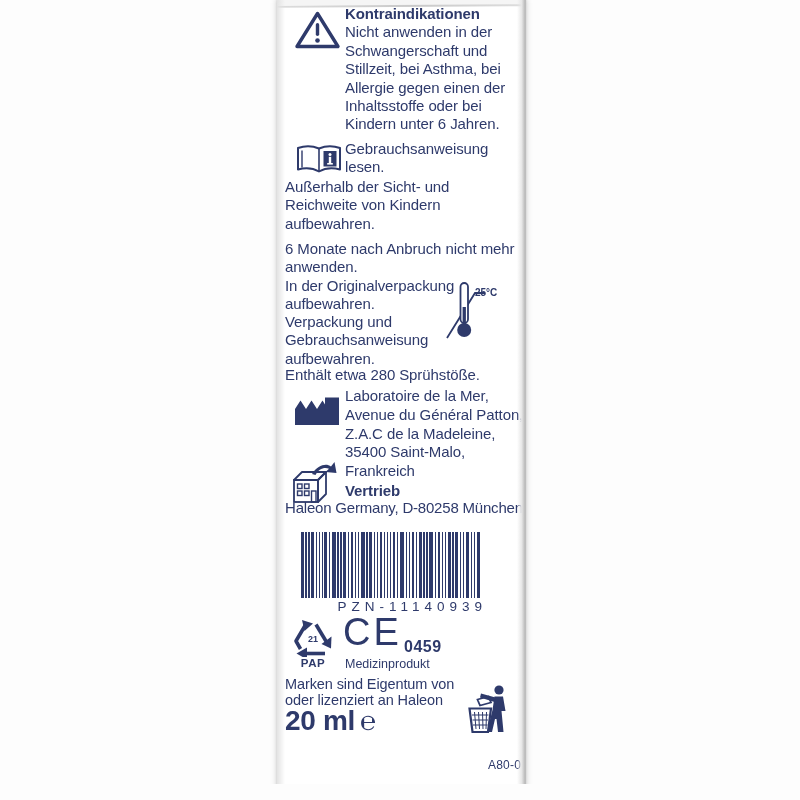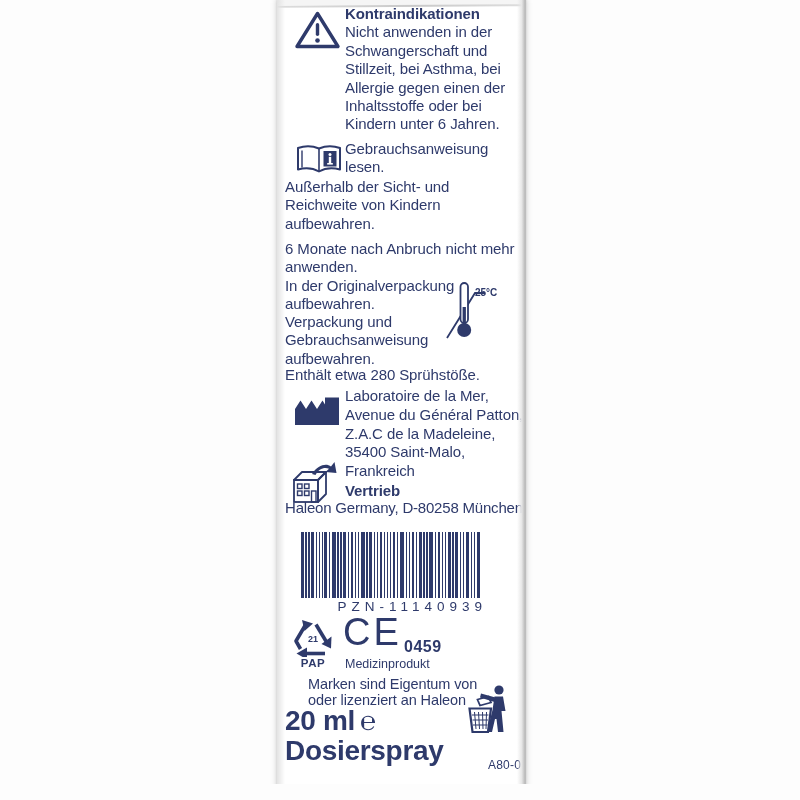--- a/index.html
+++ b/index.html
@@ -213,37 +213,36 @@
         <path class="stroke" stroke-width="3.6" d="M34,34.5 L13,34.5"></path>
         <polygon class="fillnavy" points="16,28.5 5.5,34.5 16,40.5"></polygon>
       </svg>
     </div>
     <div class="r21">21</div>
     <div class="rpap">PAP</div>
     <div class="ce">CE</div>
     <div class="cenum">0459</div>
     <div class="cecap">Medizinprodukt</div>
 
-    <div class="t small" style="left:8px;top:683px;margin-left:23px;">
+    <div class="t small" style="left:8px;top:683px;">
       <span class="ln">Marken sind Eigentum von</span>
       <span class="ln">oder lizenziert an Haleon</span>
     </div>
     <div class="icon" style="left:188px;top:690px;">
       <svg width="48" height="50" viewBox="0 0 48 50">
         <circle class="fillnavy" cx="34" cy="6" r="4.6"></circle>
         <path class="fillnavy" d="M29.5,12.5 L38,12.5 L40.5,27 L36.5,27 L38.5,48 L33,48 L31.5,35 L30,35 L27,48 L22,48 L27.5,26 Z"></path>
         <path class="fillnavy" d="M30.5,13.5 L16,9.5 L15,13.5 L29.5,18 Z"></path>
         <path class="stroke" stroke-width="1.8" d="M12.5,15.5 L23.5,12.5 L26,18.5 L15,21.5 Z"></path>
         <path class="stroke" stroke-width="2.2" d="M4.5,24.5 L26,24.5 L23,48 L7.5,48 Z"></path>
         <path class="stroke" stroke-width="1" d="M9.5,28 L11,45 M13.5,28 L14.5,45 M17.5,28 L18,45 M21.5,28 L21,45 M7,31 L23.5,31 M7.5,36 L23,36 M8,41 L22.5,41"></path>
       </svg>
     </div>
 
     <div class="t big" style="left:8px;top:712px;">
       <span>20 ml</span><span class="emark">℮</span>
     </div>
-    <div class="t big" style="left:8px;top:742px;">Dosierspray</div>
     <div class="code">A80-0</div>
 
     <div class="edgeL"></div>
     <div class="edgeR"></div>
   </div>
 </div>
 
 </body></html>

